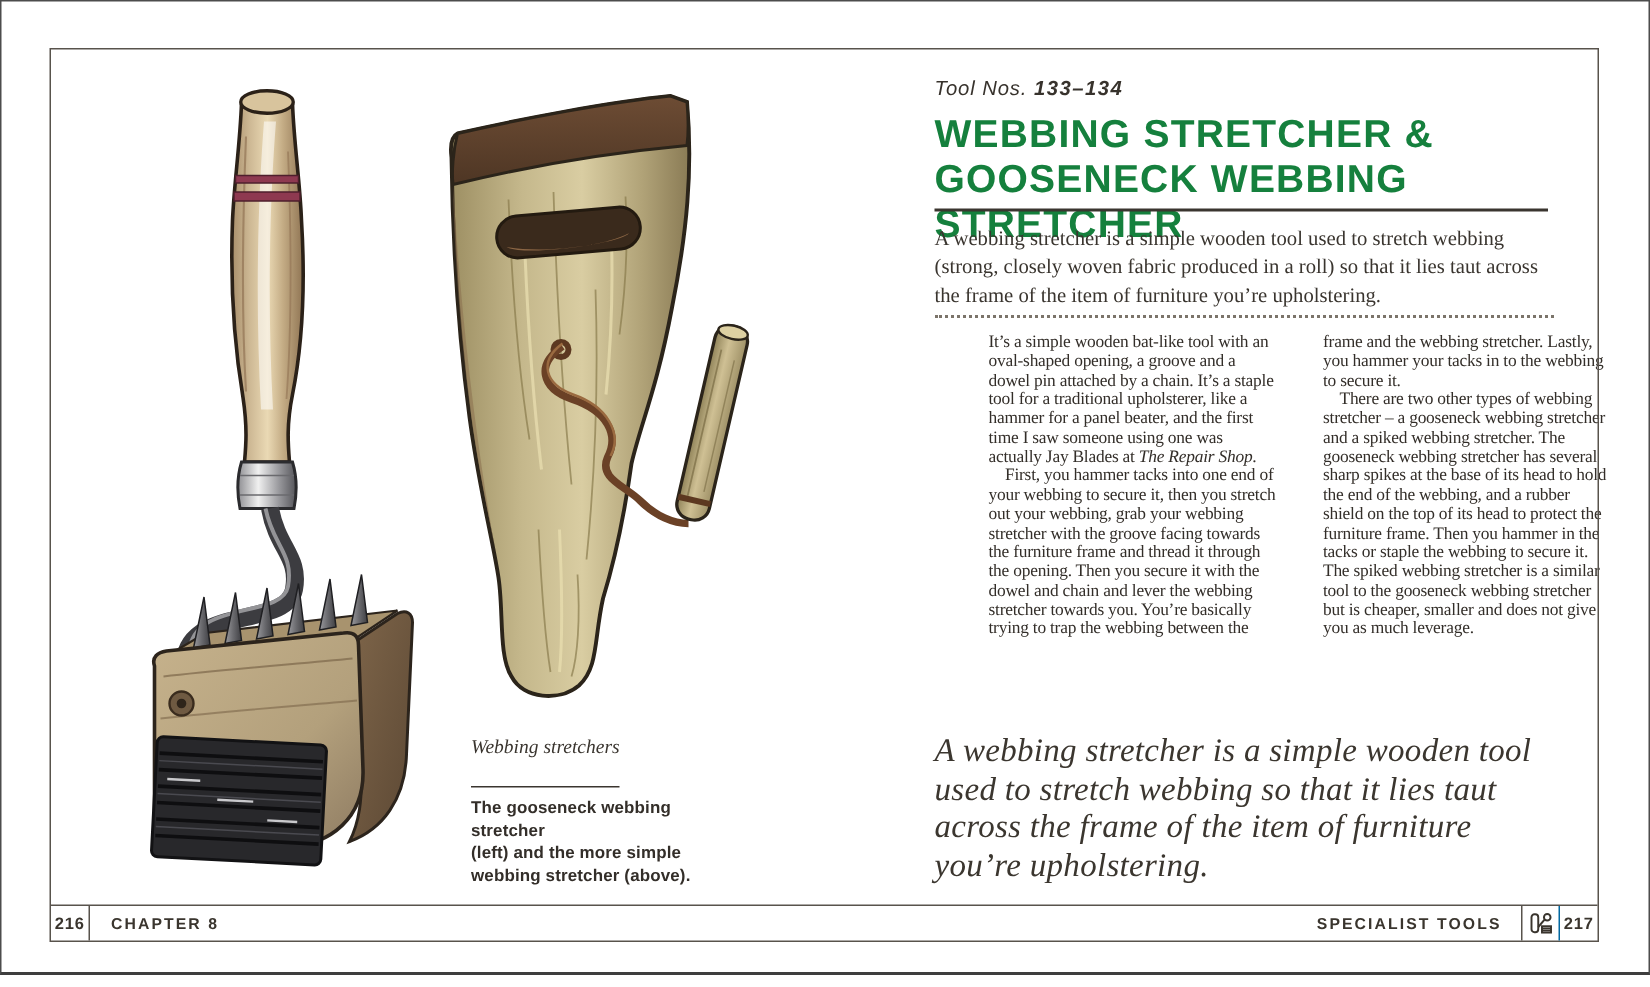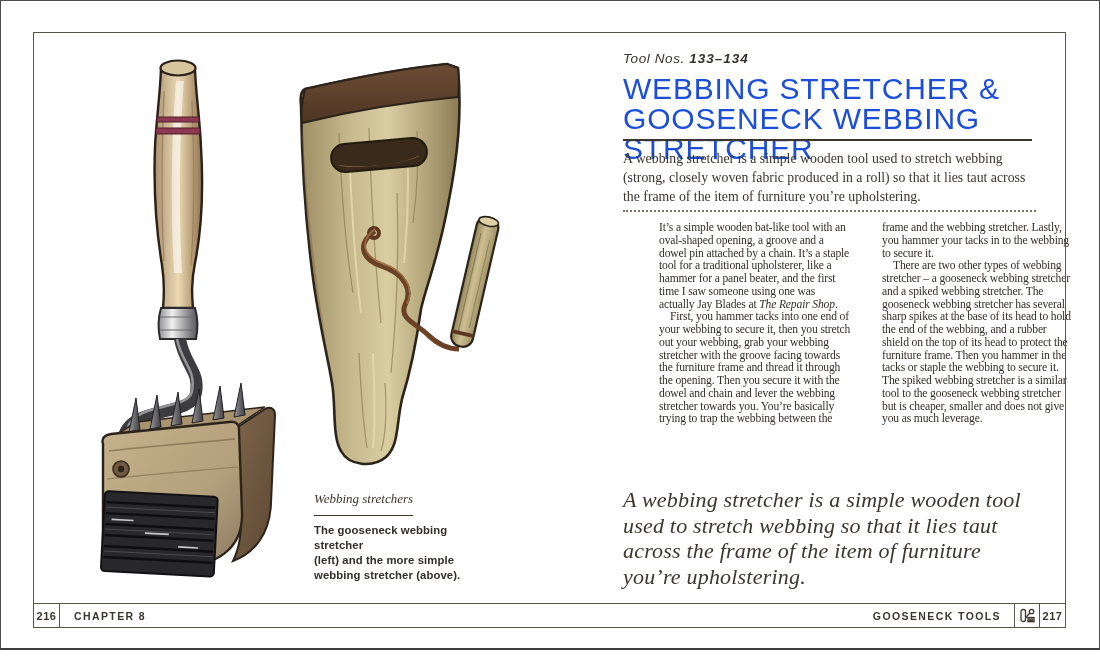--- a/index.html
+++ b/index.html
@@ -40,22 +40,22 @@
   }
 
   
   .kicker {
     position:absolute; left:622px; top:50px;
     font-size:13.5px; letter-spacing:0.6px; color:#37322c;font-style:italic;
   }
   .kicker b { letter-spacing:1px; }
   .headline {
     position:absolute; left:622px; top:73px; width:420px;
-    font-size:30px; line-height:30px; letter-spacing:0.8px;
-    font-weight:normal; color:#1d4ed8;
+    font-size:26px; line-height:30px; letter-spacing:0.8px;
+    font-weight:bold; color:#15803d;
   }
   .title-rule {
     position:absolute; left:622px; top:138px; width:409px; height:2px;
     background:#3a352f;
   }
   .intro {
     position:absolute; left:622px; top:148px; width:420px;
     font-family:"Liberation Serif", serif;
     font-size:13.8px; line-height:19px; color:#3a352f;
     white-space:pre-line;
@@ -81,21 +81,21 @@
     font-size:22px; line-height:25.5px; color:#3b362f;
     white-space:pre-line; letter-spacing:0.2px;
   }
 
   
   .caption { position:absolute; left:313px; top:488px; width:180px; }
   .caption-title {
     display:inline-block;
     font-family:"Liberation Serif", serif; font-style:italic;
     font-size:13px; color:#3a352f;
-    border-bottom:1px solid #3a352f; padding-bottom:8px;
+    border-bottom:1px solid #3a352f; padding-bottom:18px;
   }
   .caption-body {
     margin-top:7px;
     font-size:11.3px; line-height:15px; font-weight:bold;
     color:#332e29; white-space:pre-line; letter-spacing:0.1px;
   }
 
   .illu { position:absolute; }
   #illu-gooseneck { left:42px; top:50px; }
   #illu-paddle   { left:288px; top:52px; }
@@ -289,21 +289,21 @@
   <div class="pull-quote">A webbing stretcher is a simple wooden tool
 used to stretch webbing so that it lies taut
 across the frame of the item of furniture
 you’re upholstering.</div>
 
   <div class="frame">
     <div class="footer-band">
       <div class="pageno left">216</div>
       <div class="chapter-label">CHAPTER 8</div>
       <div class="footer-spacer"></div>
-      <div class="section-label">GOOSENECK TOOLS</div>
+      <div class="section-label">SPECIALIST TOOLS</div>
       <div class="icon-box">
         <svg width="17" height="17" viewBox="0 0 17 17" fill="none" stroke="#3a352e" stroke-width="1.3">
           <rect x="2" y="2.5" width="4.5" height="12" rx="2"></rect>
           <circle cx="12.5" cy="4.5" r="2.2"></circle>
           <line x1="6.5" y1="11" x2="11" y2="5.8"></line>
           <rect x="9" y="10.5" width="6" height="4.2"></rect>
           <line x1="9.5" y1="12" x2="14.5" y2="12"></line>
           <line x1="9.5" y1="13.4" x2="14.5" y2="13.4"></line>
         </svg>
       </div>

